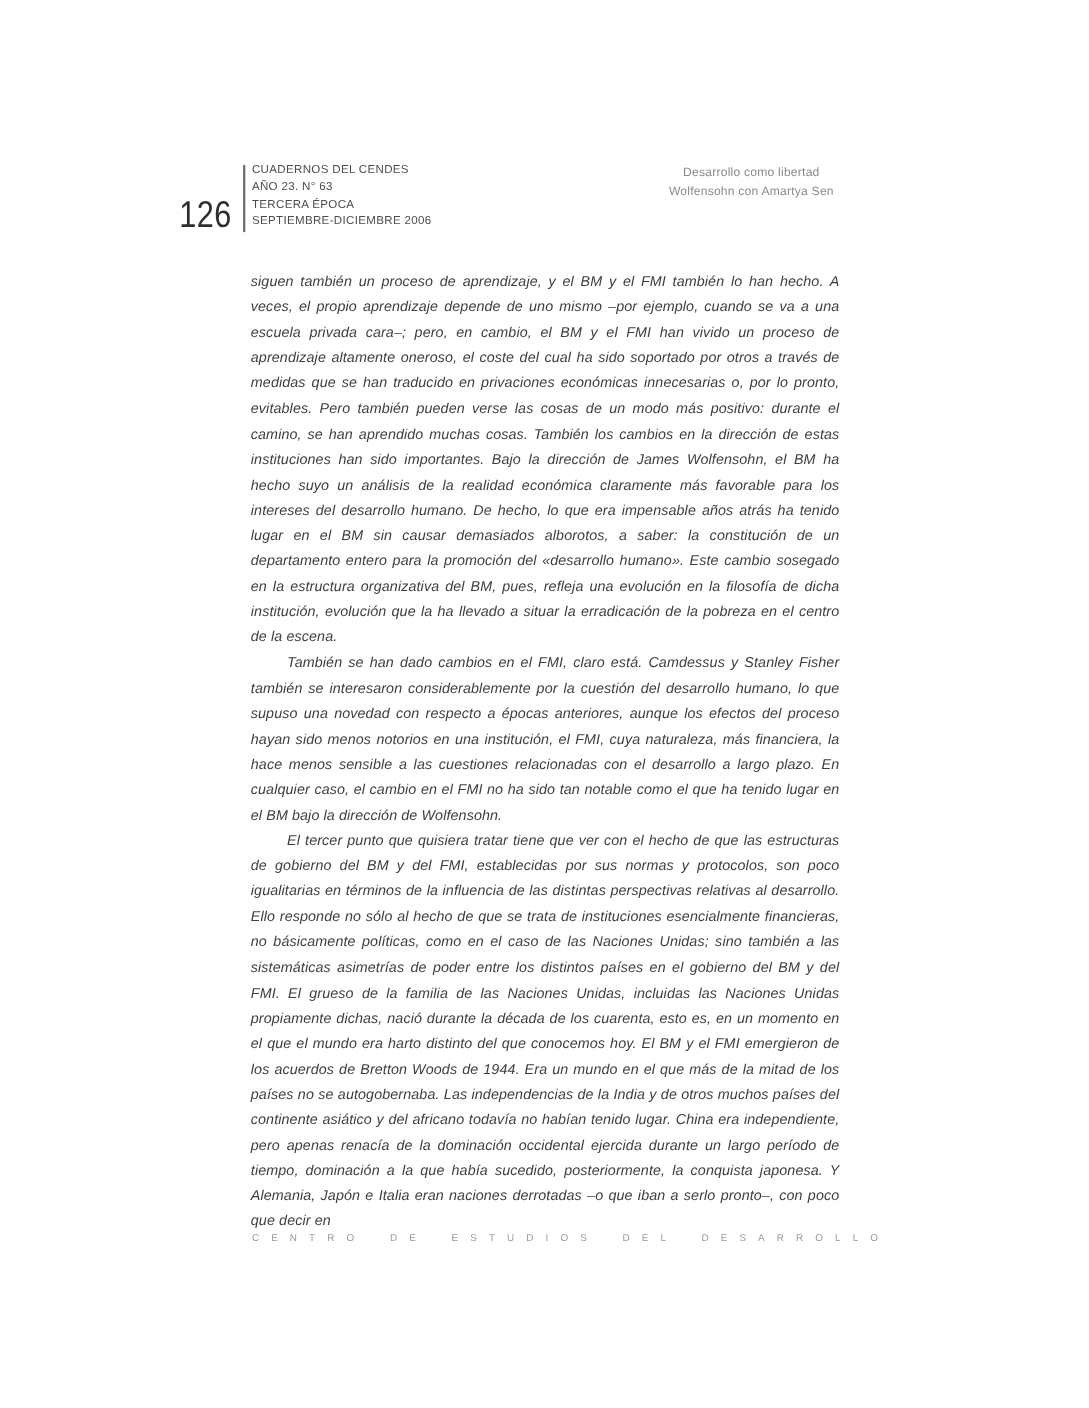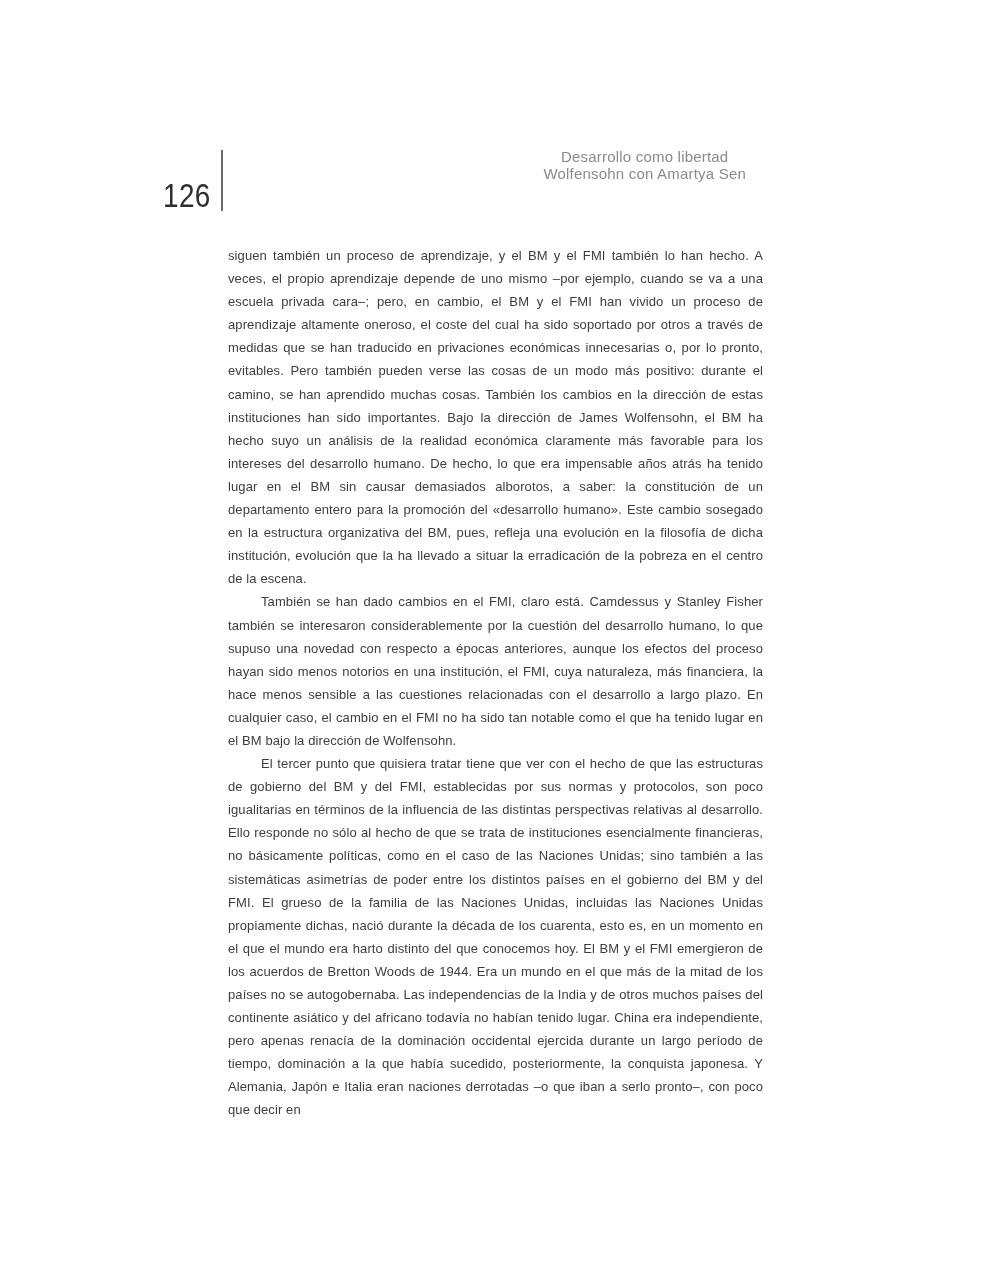--- a/index.html
+++ b/index.html
@@ -39,40 +39,40 @@
     top: 147px;
     left: 229px;
     font-size: 10.5px;
     line-height: 15.8px;
     letter-spacing: 0.3px;
     color: #4c4c4c;
   }
   .article-info {
     position: absolute;
     top: 149px;
-    right: 244px;
+    right: 232px;
     text-align: center;
-    font-size: 15px;
+    font-size: 11px;
     line-height: 16.5px;
     color: #8a8a8a;
     letter-spacing: 0.2px;
   }
   
   .body-text {
     position: absolute;
     top: 244px;
     left: 228px;
     width: 535px;
     font-size: 13px;
     line-height: 23.1px;
     text-align: justify;
     color: #3d3d3d;
     letter-spacing: 0.1px;
   }
-  .body-text p { margin: 0; }
+  .body-text p { margin: 0; font-style: italic; }
   .body-text p.indent { text-indent: 33px; }
   
   .footer {
     position: absolute;
     top: 1119px;
     left: 229px;
     width: 540px;
     font-size: 9px;
     line-height: 12px;
     color: #9a9a9a;
@@ -83,26 +83,33 @@
 </style>
 </head>
 <body>
 
 <div class="page">
 
   <div class="page-number">126</div>
 
   <div class="header-rule"></div>
 
+  <div class="journal-info">
+    <div>CUADERNOS DEL CENDES</div>
+    <div>AÑO 23. N° 63</div>
+    <div>TERCERA ÉPOCA</div>
+    <div>SEPTIEMBRE-DICIEMBRE 2006</div>
+  </div>
 
   <div class="article-info">
     <div>Desarrollo como libertad</div>
     <div>Wolfensohn con Amartya Sen</div>
   </div>
 
   <div class="body-text">
     <p>siguen también un proceso de aprendizaje, y el BM y el FMI también lo han hecho. A veces, el propio aprendizaje depende de uno mismo –por ejemplo, cuando se va a una escuela privada cara–; pero, en cambio, el BM y el FMI han vivido un proceso de aprendizaje altamente oneroso, el coste del cual ha sido soportado por otros a través de medidas que se han traducido en privaciones económicas innecesarias o, por lo pronto, evitables. Pero también pueden verse las cosas de un modo más positivo: durante el camino, se han aprendido muchas cosas. También los cambios en la dirección de estas instituciones han sido importantes. Bajo la dirección de James Wolfensohn, el BM ha hecho suyo un análisis de la realidad económica claramente más favorable para los intereses del desarrollo humano. De hecho, lo que era impensable años atrás ha tenido lugar en el BM sin causar demasiados alborotos, a saber: la constitución de un departamento entero para la promoción del «desarrollo humano». Este cambio sosegado en la estructura organizativa del BM, pues, refleja una evolución en la filosofía de dicha institución, evolución que la ha llevado a situar la erradicación de la pobreza en el centro de la escena.</p>
     <p class="indent">También se han dado cambios en el FMI, claro está. Camdessus y Stanley Fisher también se interesaron considerablemente por la cuestión del desarrollo humano, lo que supuso una novedad con respecto a épocas anteriores, aunque los efectos del proceso hayan sido menos notorios en una institución, el FMI, cuya naturaleza, más financiera, la hace menos sensible a las cuestiones relacionadas con el desarrollo a largo plazo. En cualquier caso, el cambio en el FMI no ha sido tan notable como el que ha tenido lugar en el BM bajo la dirección de Wolfensohn.</p>
     <p class="indent">El tercer punto que quisiera tratar tiene que ver con el hecho de que las estructuras de gobierno del BM y del FMI, establecidas por sus normas y protocolos, son poco igualitarias en términos de la influencia de las distintas perspectivas relativas al desarrollo. Ello responde no sólo al hecho de que se trata de instituciones esencialmente financieras, no básicamente políticas, como en el caso de las Naciones Unidas; sino también a las sistemáticas asimetrías de poder entre los distintos países en el gobierno del BM y del FMI. El grueso de la familia de las Naciones Unidas, incluidas las Naciones Unidas propiamente dichas, nació durante la década de los cuarenta, esto es, en un momento en el que el mundo era harto distinto del que conocemos hoy. El BM y el FMI emergieron de los acuerdos de Bretton Woods de 1944. Era un mundo en el que más de la mitad de los países no se autogobernaba. Las independencias de la India y de otros muchos países del continente asiático y del africano todavía no habían tenido lugar. China era independiente, pero apenas renacía de la dominación occidental ejercida durante un largo período de tiempo, dominación a la que había sucedido, posteriormente, la conquista japonesa. Y Alemania, Japón e Italia eran naciones derrotadas –o que iban a serlo pronto–, con poco que decir en</p>
   </div>
 
+  <div class="footer">CENTRO DE ESTUDIOS DEL DESARROLLO</div>
 
 </div>
 
 </body></html>

